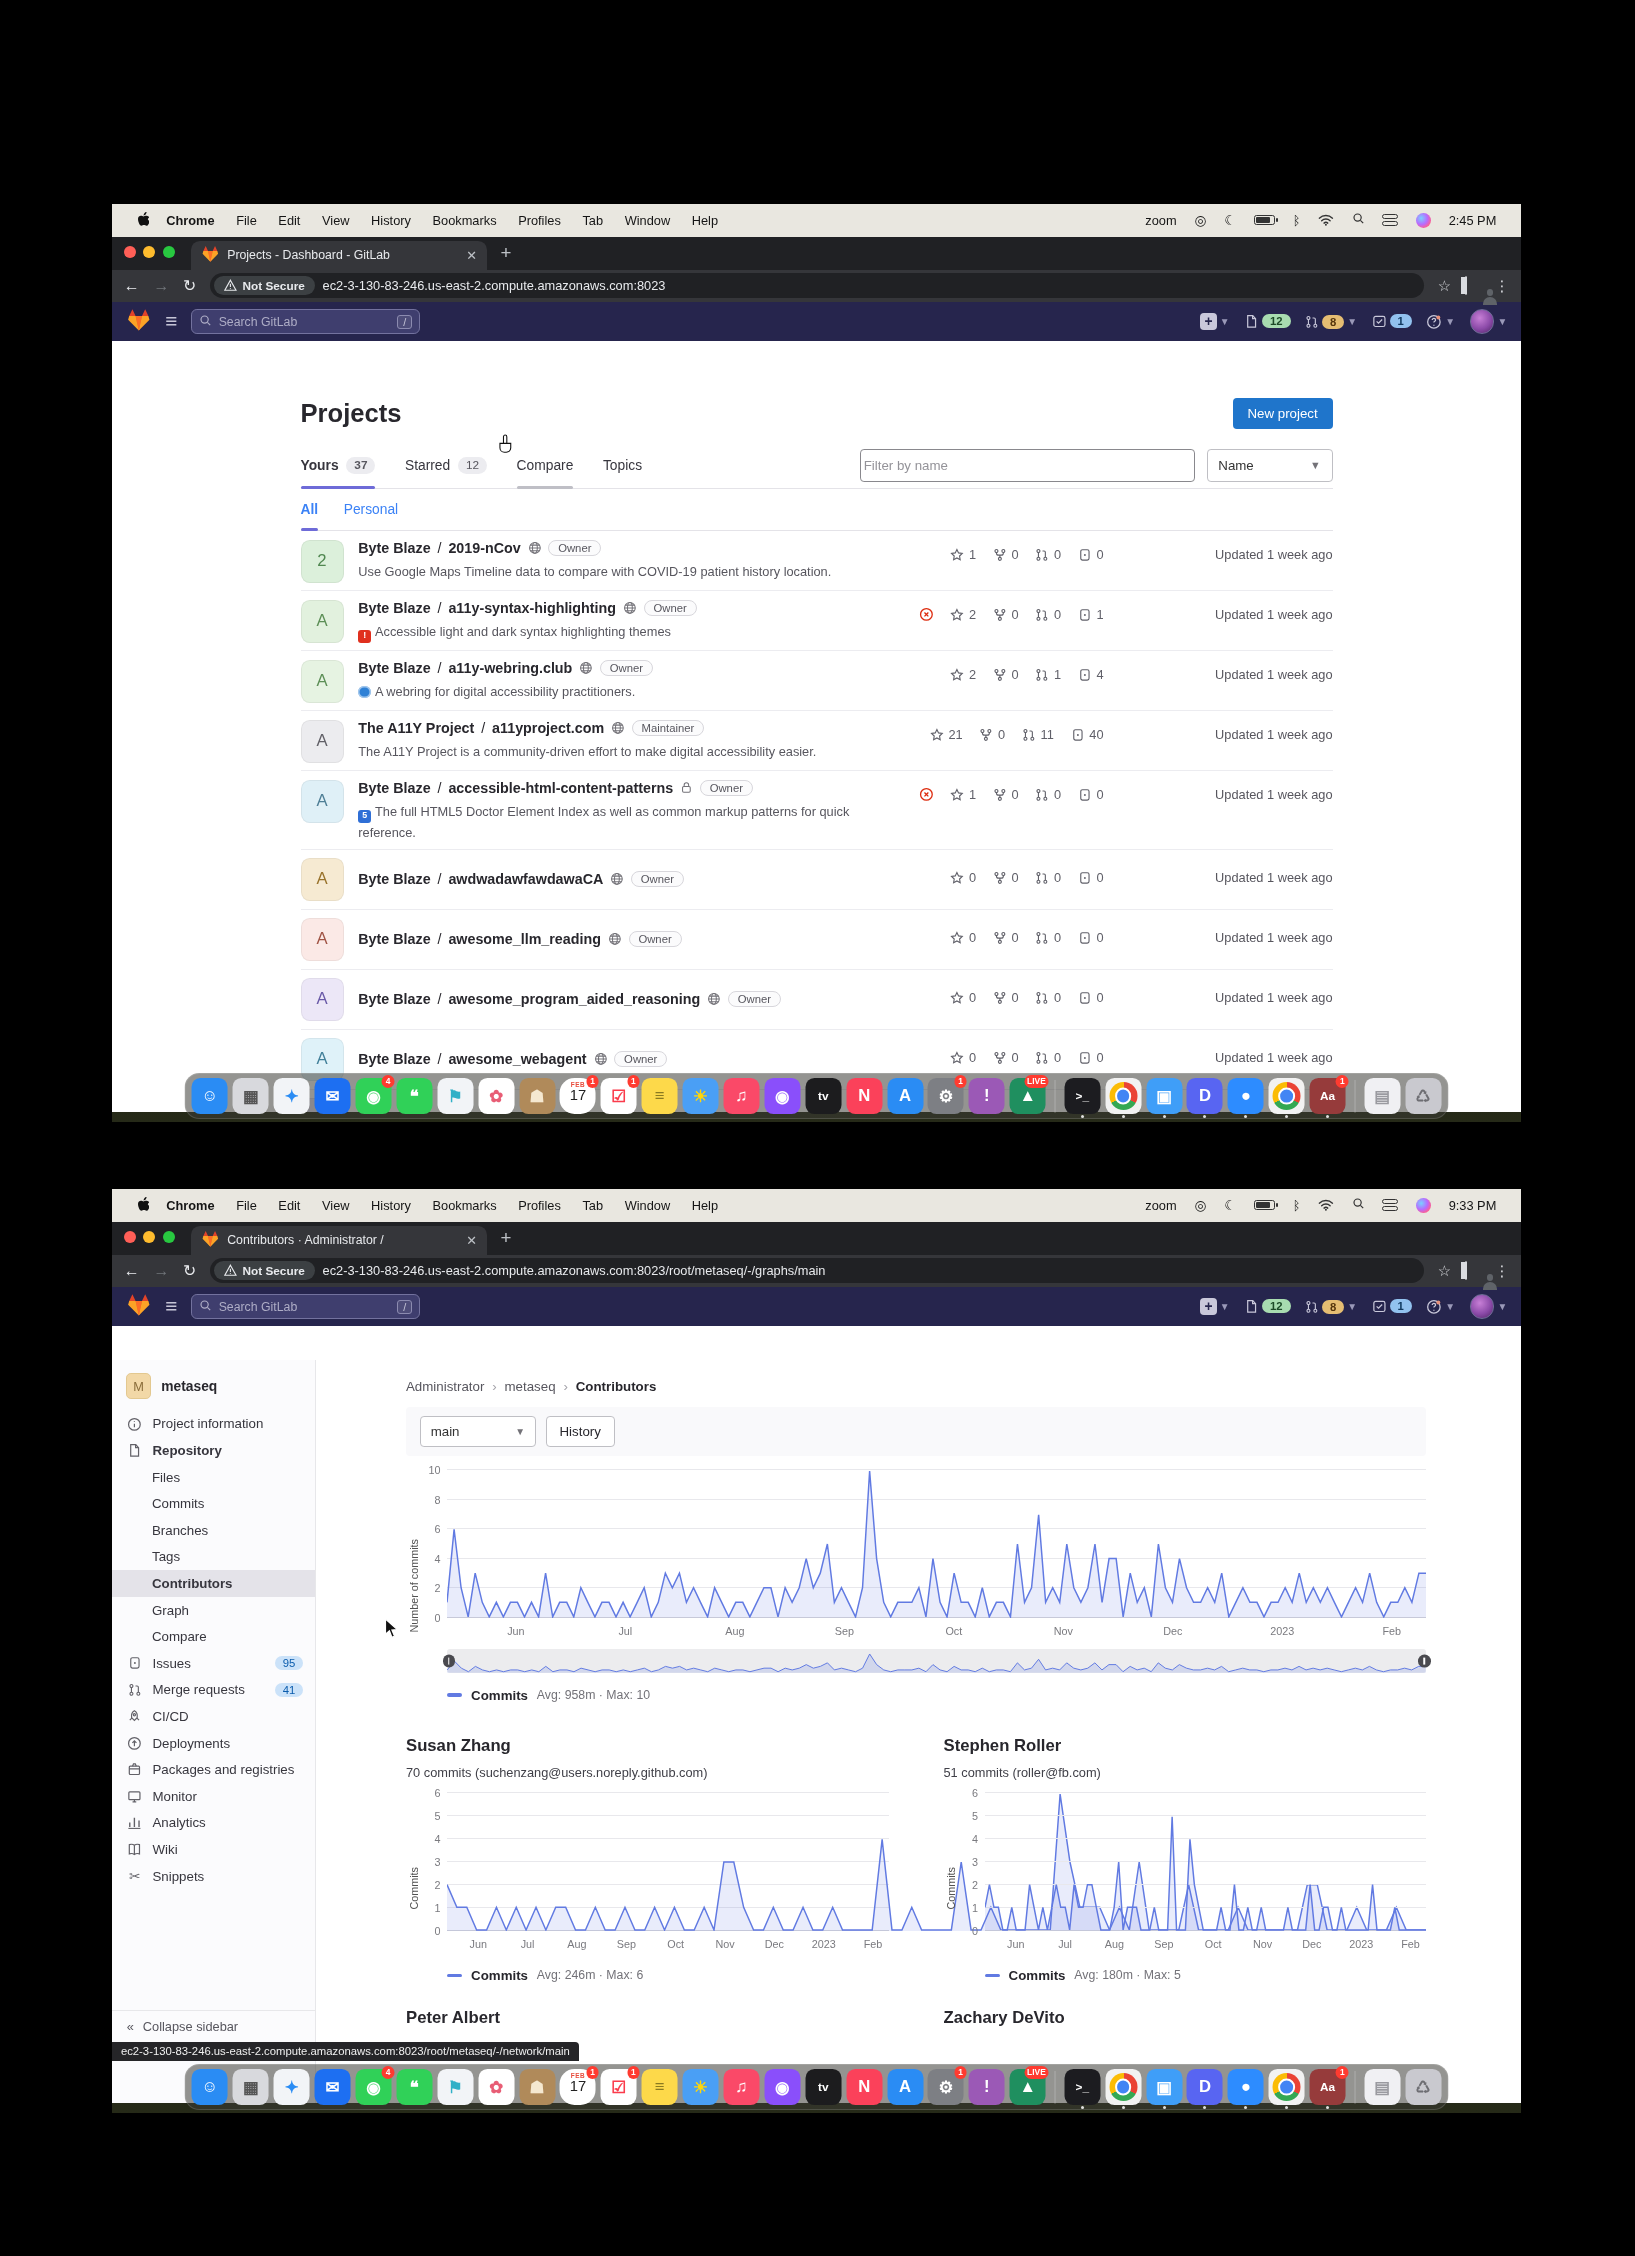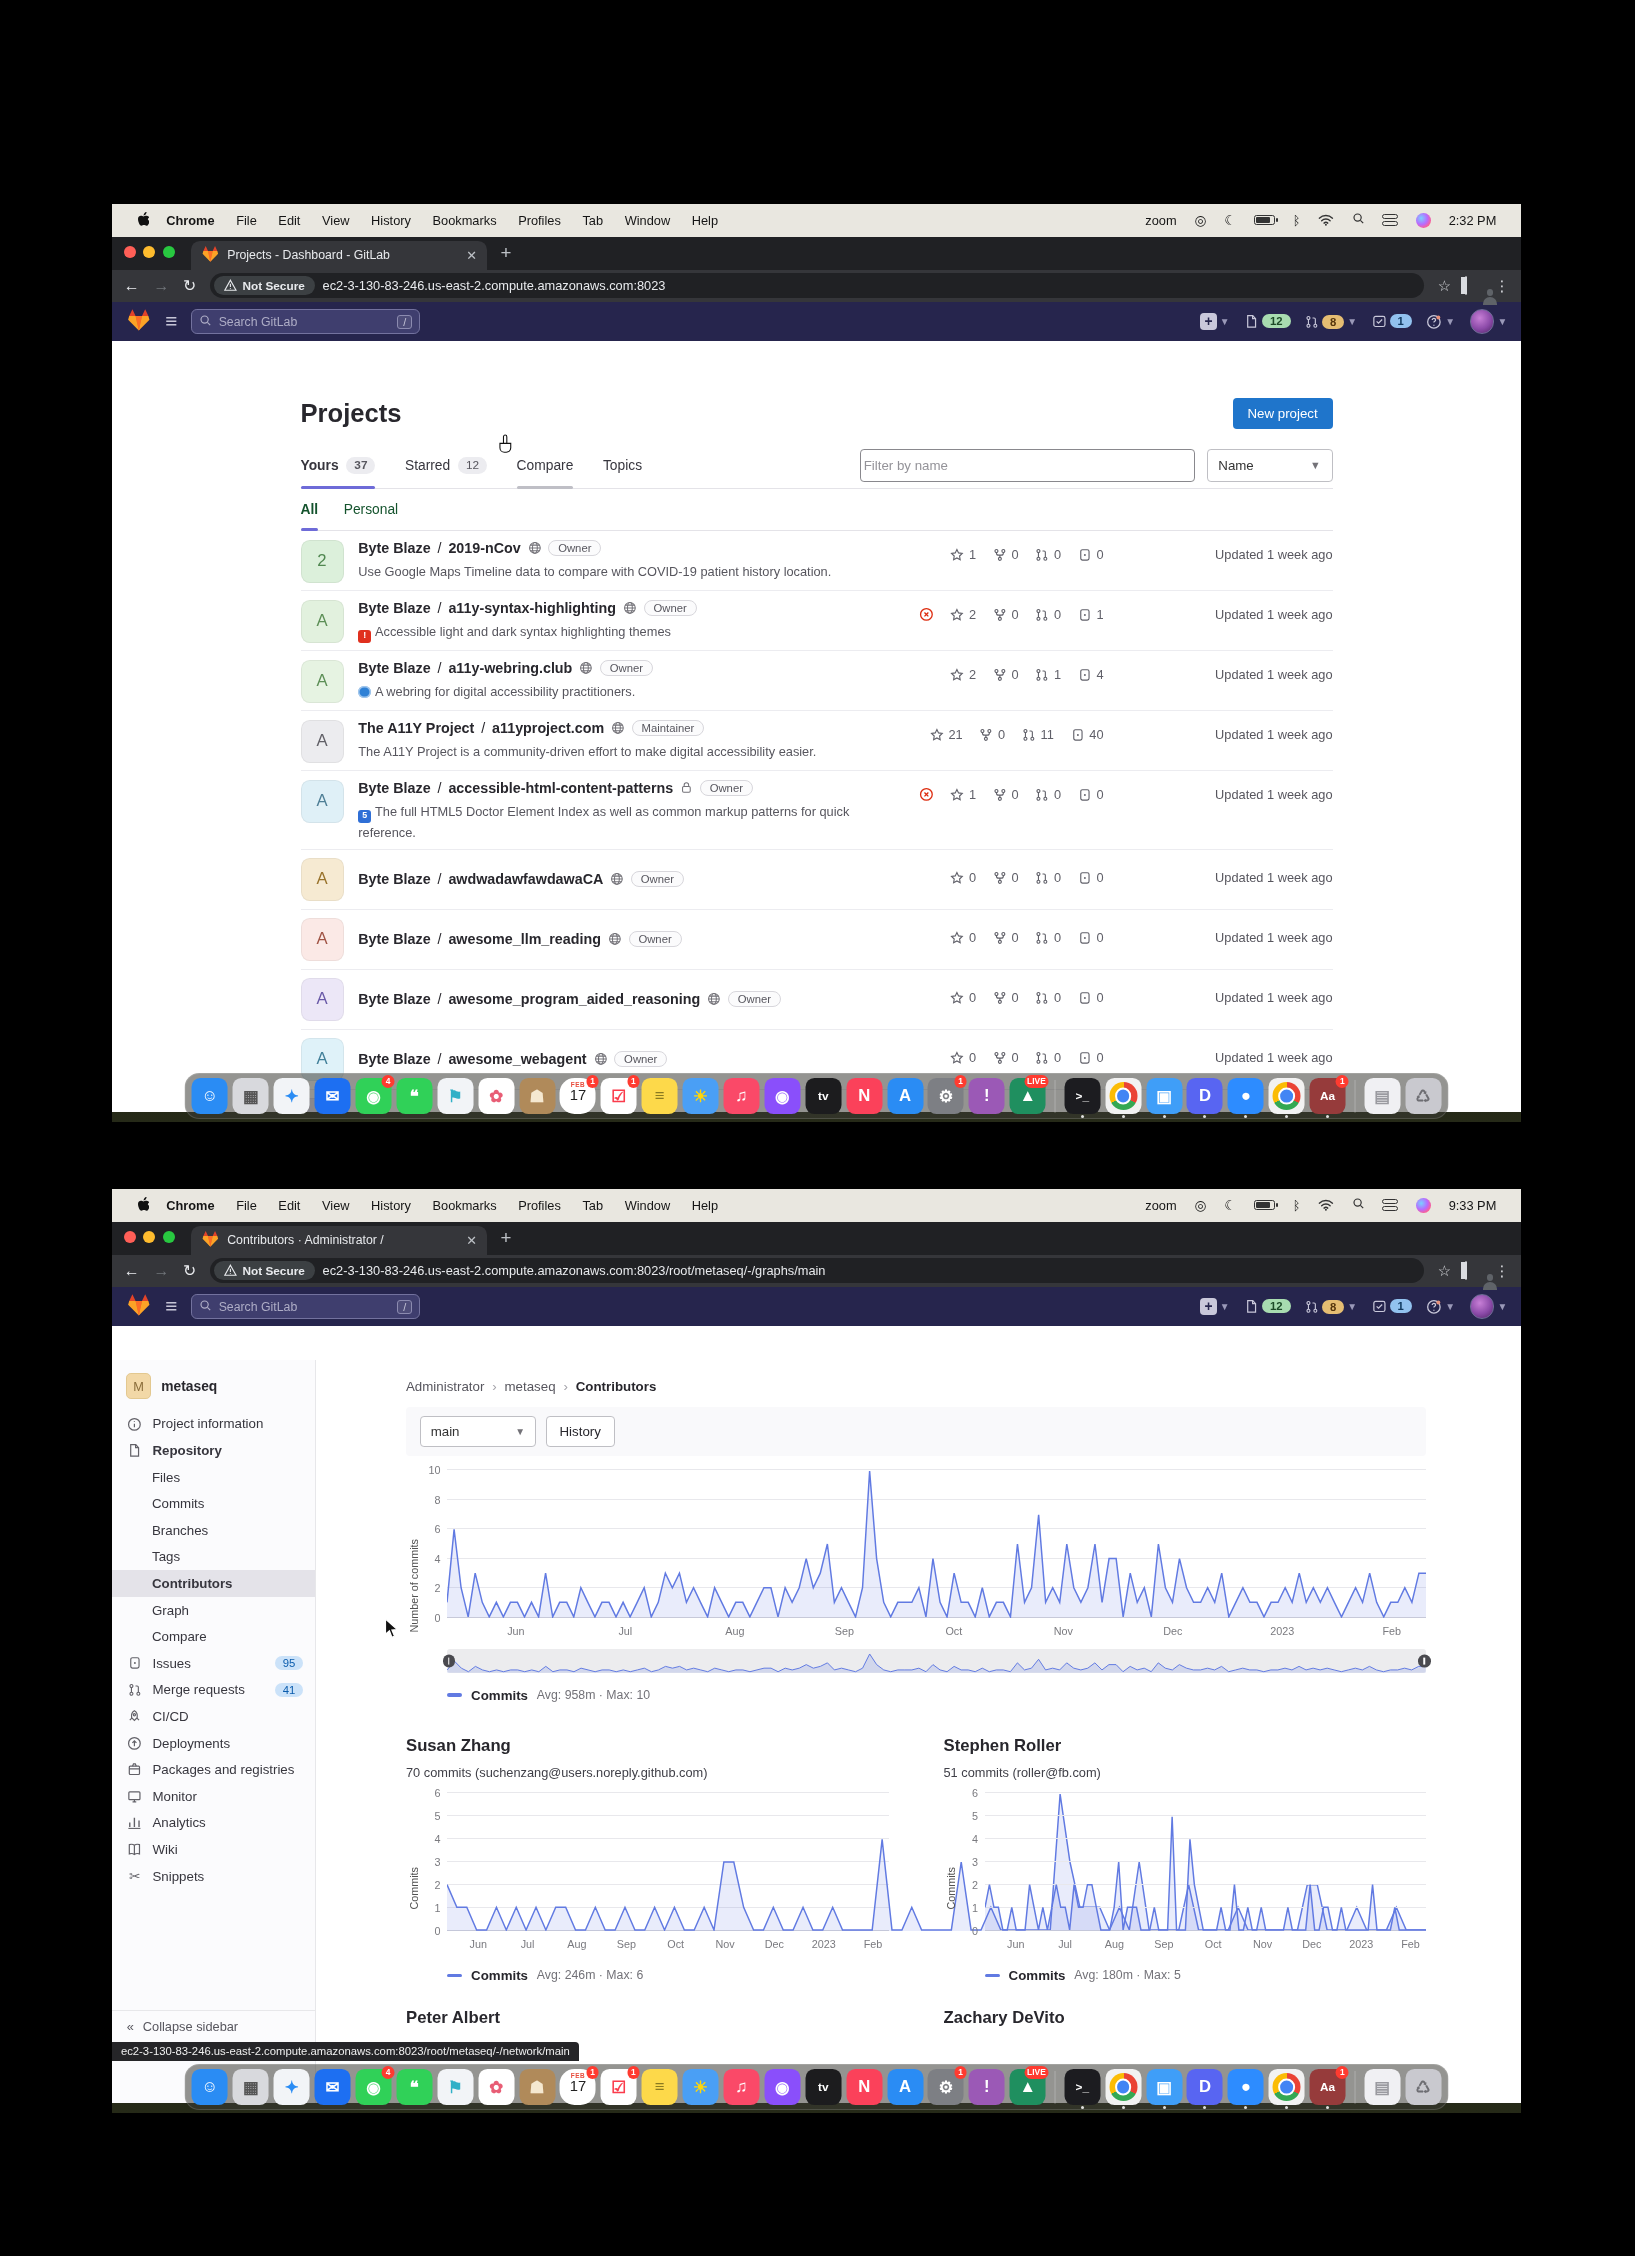--- a/index.html
+++ b/index.html
@@ -94,21 +94,21 @@
   .ptab.active::after{content:"";position:absolute;left:0;right:0;bottom:-1px;height:3px;background:var(--under);border-radius:2px}
   .ptab.hovered::after{content:"";position:absolute;left:0;right:0;bottom:-1px;height:3px;background:#bfbfc6;border-radius:2px}
   .filterwrap{margin-left:auto;display:flex;align-items:center;gap:11.8px}
   .filterinput{width:335px;height:33px;border:1px solid #89888d;border-radius:3.9px;padding:0 3px;
                font-size:13.3px;color:#333;font-family:inherit}
   .filterinput::placeholder{color:#949399}
   .sortsel{width:126px;height:33px;border:1px solid #bfbfc4;border-radius:3.9px;display:flex;
            align-items:center;justify-content:space-between;padding:0 10.8px;font-size:13.3px;color:#333}
   .sortsel .chev2{color:#737278;font-size:10.8px}
   .subtabs{display:flex;border-bottom:1px solid #e4e3e8;height:42px;align-items:stretch}
-  .stab{font-size:13.8px;color:#14532d;margin-right:25.6px;display:flex;align-items:center;position:relative}
+  .stab{font-size:13.8px;color:#3b82f6;margin-right:25.6px;display:flex;align-items:center;position:relative}
   .stab.active{font-weight:700}
   .stab.active::after{content:"";position:absolute;left:0;right:0;bottom:-1px;height:3px;background:var(--under);border-radius:2px}
 
   .prow{position:relative;border-bottom:1px solid #ececf0;display:flex;align-items:flex-start;
         height:60px;padding-top:8.9px}
   .prow.tall{height:79px}
   .prow.nodesc{align-items:center;padding-top:0}
   .pavatar{width:43px;height:43px;border-radius:8.9px;display:flex;align-items:center;justify-content:center;
            font-size:16.7px;font-weight:400;flex:0 0 auto;border:1px solid rgba(0,0,0,.05)}
   .pinfo{margin-left:14.8px;max-width:571px}
@@ -272,21 +272,21 @@
       </span>
       <span class="ritem">
         <span class="ctrlc">
           <span></span>
           <span></span>
         </span>
       </span>
       <span class="ritem">
         <span class="siri"></span>
       </span>
-      <span class="ritem">2:32 PM</span>
+      <span class="ritem">2:45 PM</span>
     </div>
   <div class="window">
     <div class="tabstrip" id="tabstrip1">
         <div class="lights">
           <span class="light l-close"></span>
           <span class="light l-min"></span>
           <span class="light l-max"></span>
         </div>
         <div class="tab">
           <span><svg viewBox="0 0 24 22" width="18.7" height="17.7">

